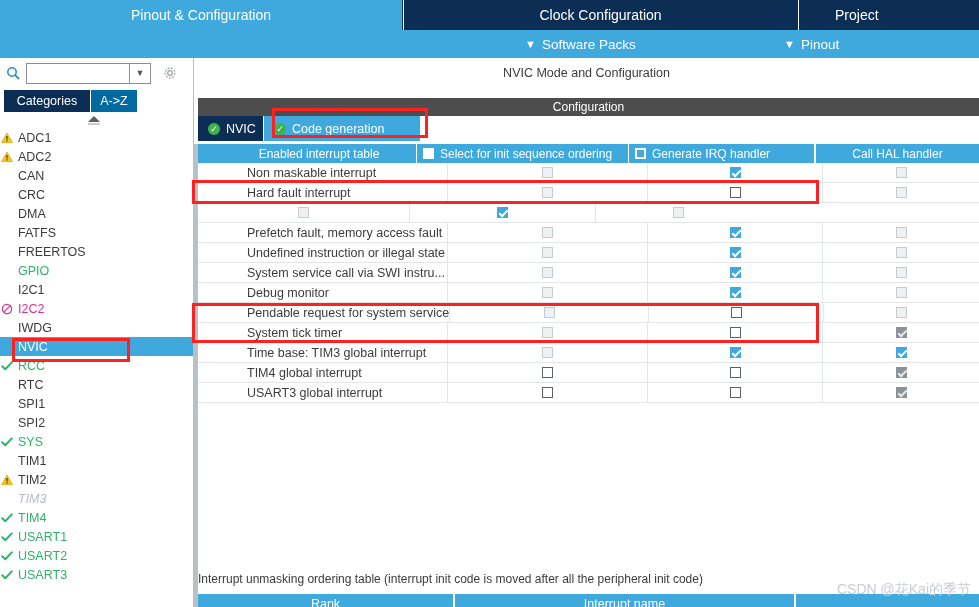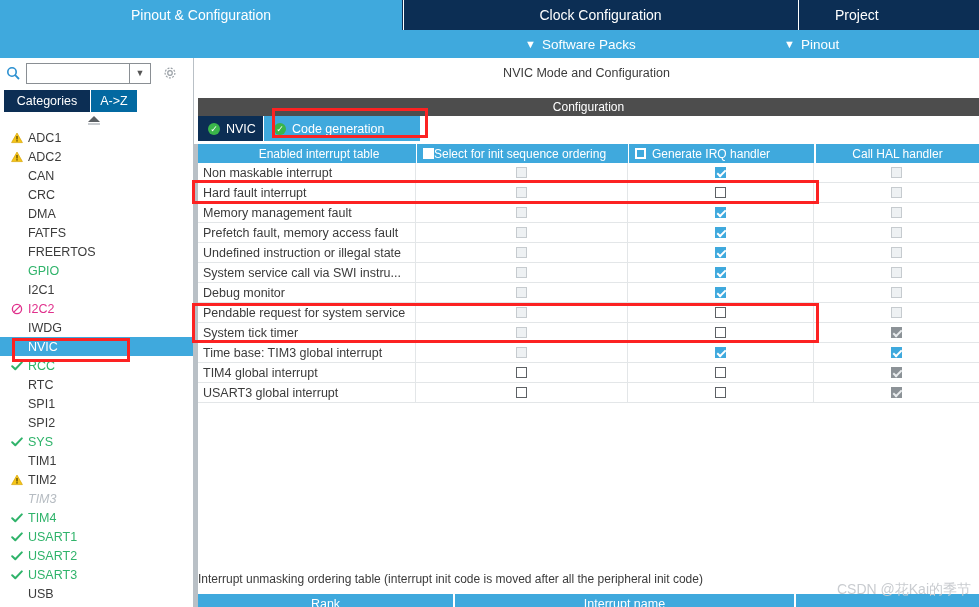--- a/index.html
+++ b/index.html
@@ -64,21 +64,21 @@
   .scroll-up { position: absolute; left: 88px; top: 1px; width: 12px; height: 12px; }
   .scroll-up::before {
     content: ""; position: absolute; left: 0; top: 1px;
     border-left: 6px solid transparent; border-right: 6px solid transparent; border-bottom: 6px solid #5a5f63;
   }
   .scroll-up::after {
     content: ""; position: absolute; left: 0; top: 8px; width: 12px; height: 2px; background: #c8ccd0;
   }
   .peri-list { position: absolute; left: 0; top: 14px; width: 193px; }
   .peri-item {
-    height: 19px; display: flex; align-items: center; padding-left: 10px; gap: 5px;
+    height: 19px; display: flex; align-items: center; padding-left: 0; gap: 5px;
     font-size: 12.5px; color: #3b3b3b; white-space: nowrap;
   }
   .peri-item.selected { background: #3fa9dd; }
   .peri-item.selected .peri-label { color: #ffffff; }
   .peri-label.green { color: #2fb36a; }
   .peri-label.pink { color: #e0308c; }
   .peri-label.dim { color: #b6bcc2; font-style: italic; }
   .st-ico { width: 13px; height: 13px; display: inline-flex; align-items: center; justify-content: center; flex: 0 0 13px; }
 
   
@@ -98,27 +98,27 @@
   .inner-tab.t-code { left: 66px; width: 156px; background: #3fa9dd; }
   .ok-ico { width: 12px; height: 12px; border-radius: 50%; background: #3ab54a; color: #fff; font-size: 9px; display: flex; align-items: center; justify-content: center; flex: 0 0 12px; }
 
   
   .itable { position: absolute; left: 4px; top: 86px; width: 781px; }
   .ith { display: flex; height: 19px; background: #3fa9dd; }
   .ith > div {
     display: flex; align-items: center; color: #ffffff; font-size: 12px; white-space: nowrap;
   }
   .c1 { width: 218px; justify-content: center; padding-left: 24px; }
-  .c2 { width: 212px; justify-content: flex-start; padding-left: 6px; border-left: 1px solid #ffffff; }
+  .c2 { width: 212px; justify-content: flex-start; gap: 6px; padding-left: 6px; border-left: 1px solid #ffffff; }
   .c3 { width: 186px; justify-content: flex-start; gap: 6px; padding-left: 6px; border-left: 1px solid #ffffff; }
   .c4 { width: 165px; justify-content: center; border-left: 2px solid #ffffff; }
 
   .itrow { display: flex; height: 20px; border-bottom: 1px solid #e3e6e8; background: #ffffff; }
   .itrow > div { display: flex; align-items: center; }
-  .itrow .c1 { justify-content: flex-start; padding-left: 5px; font-size: 12.5px; color: #3b3b3b; white-space: nowrap; border-right: 1px solid #e3e6e8; }
+  .itrow .c1 { justify-content: flex-start; padding-left: 5px; font-size: 12.5px; color: #3b3b3b; white-space: nowrap; border-right: 1px solid #e3e6e8; margin-left: 44px; }
   .itrow .c2, .itrow .c3 { justify-content: center; border-left: none; border-right: 1px solid #e3e6e8; padding-left: 0; }
   .itrow .c4 { justify-content: center; border-left: none; }
 
   
   .cb { width: 11px; height: 11px; display: inline-block; position: relative; }
   .cb.empty { border: 1px solid #5d6165; background: #ffffff; }
   .cb.disabled { border: 1px solid #c6cbcf; background: #eef1f3; }
   .cb.checked { background: #3fa9dd; border: 1px solid #3fa9dd; }
   .cb.checked::after {
     content: ""; position: absolute; left: 3px; top: 0px; width: 3px; height: 7px;
@@ -345,24 +345,20 @@
             <span class="peri-label green">USART2</span>
           </div>
           <div class="peri-item">
             <span class="st-ico">
               <svg width="12" height="12" viewBox="0 0 12 12">
                 <path d="M1.2 6.2 L4.3 9.2 L10.8 2.4" fill="none" stroke="#2fb36a" stroke-width="2" stroke-linecap="round" stroke-linejoin="round"></path>
               </svg>
             </span>
             <span class="peri-label green">USART3</span>
           </div>
-          <div class="peri-item">
-            <span class="st-ico"></span>
-            <span class="peri-label ">USB</span>
-          </div>
         </div>
     </div>
   </div>
 
   <div class="main">
     <div class="mode-title">NVIC Mode and Configuration</div>
     <div class="panel-edge"></div>
 
     <div class="conf-bar">
       <span>Configuration</span>
@@ -411,21 +407,20 @@
               <span class="cb disabled"></span>
             </div>
             <div class="c3">
               <span class="cb empty"></span>
             </div>
             <div class="c4">
               <span class="cb disabled"></span>
             </div>
           </div>
           <div class="itrow">
-            <div class="c1">Memory management fault</div>
             <div class="c2">
               <span class="cb disabled"></span>
             </div>
             <div class="c3">
               <span class="cb checked"></span>
             </div>
             <div class="c4">
               <span class="cb disabled"></span>
             </div>
           </div>

